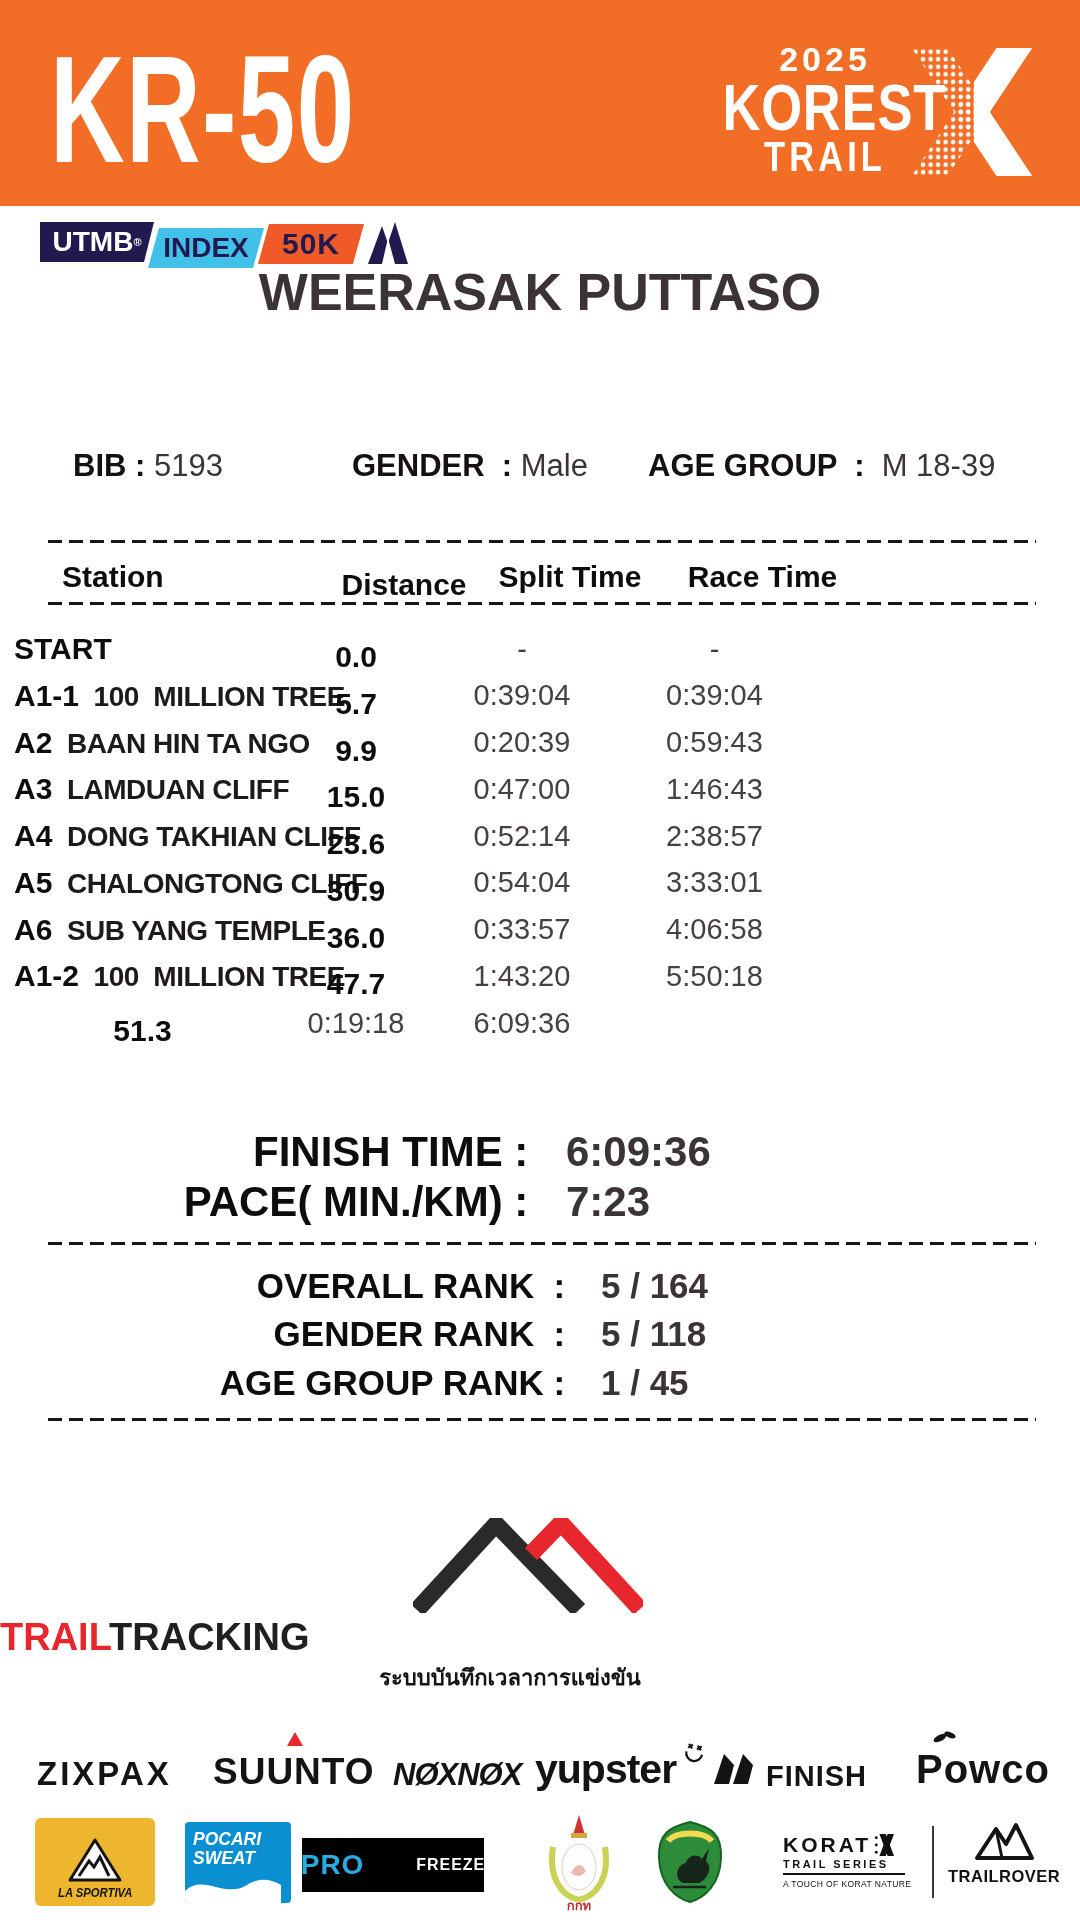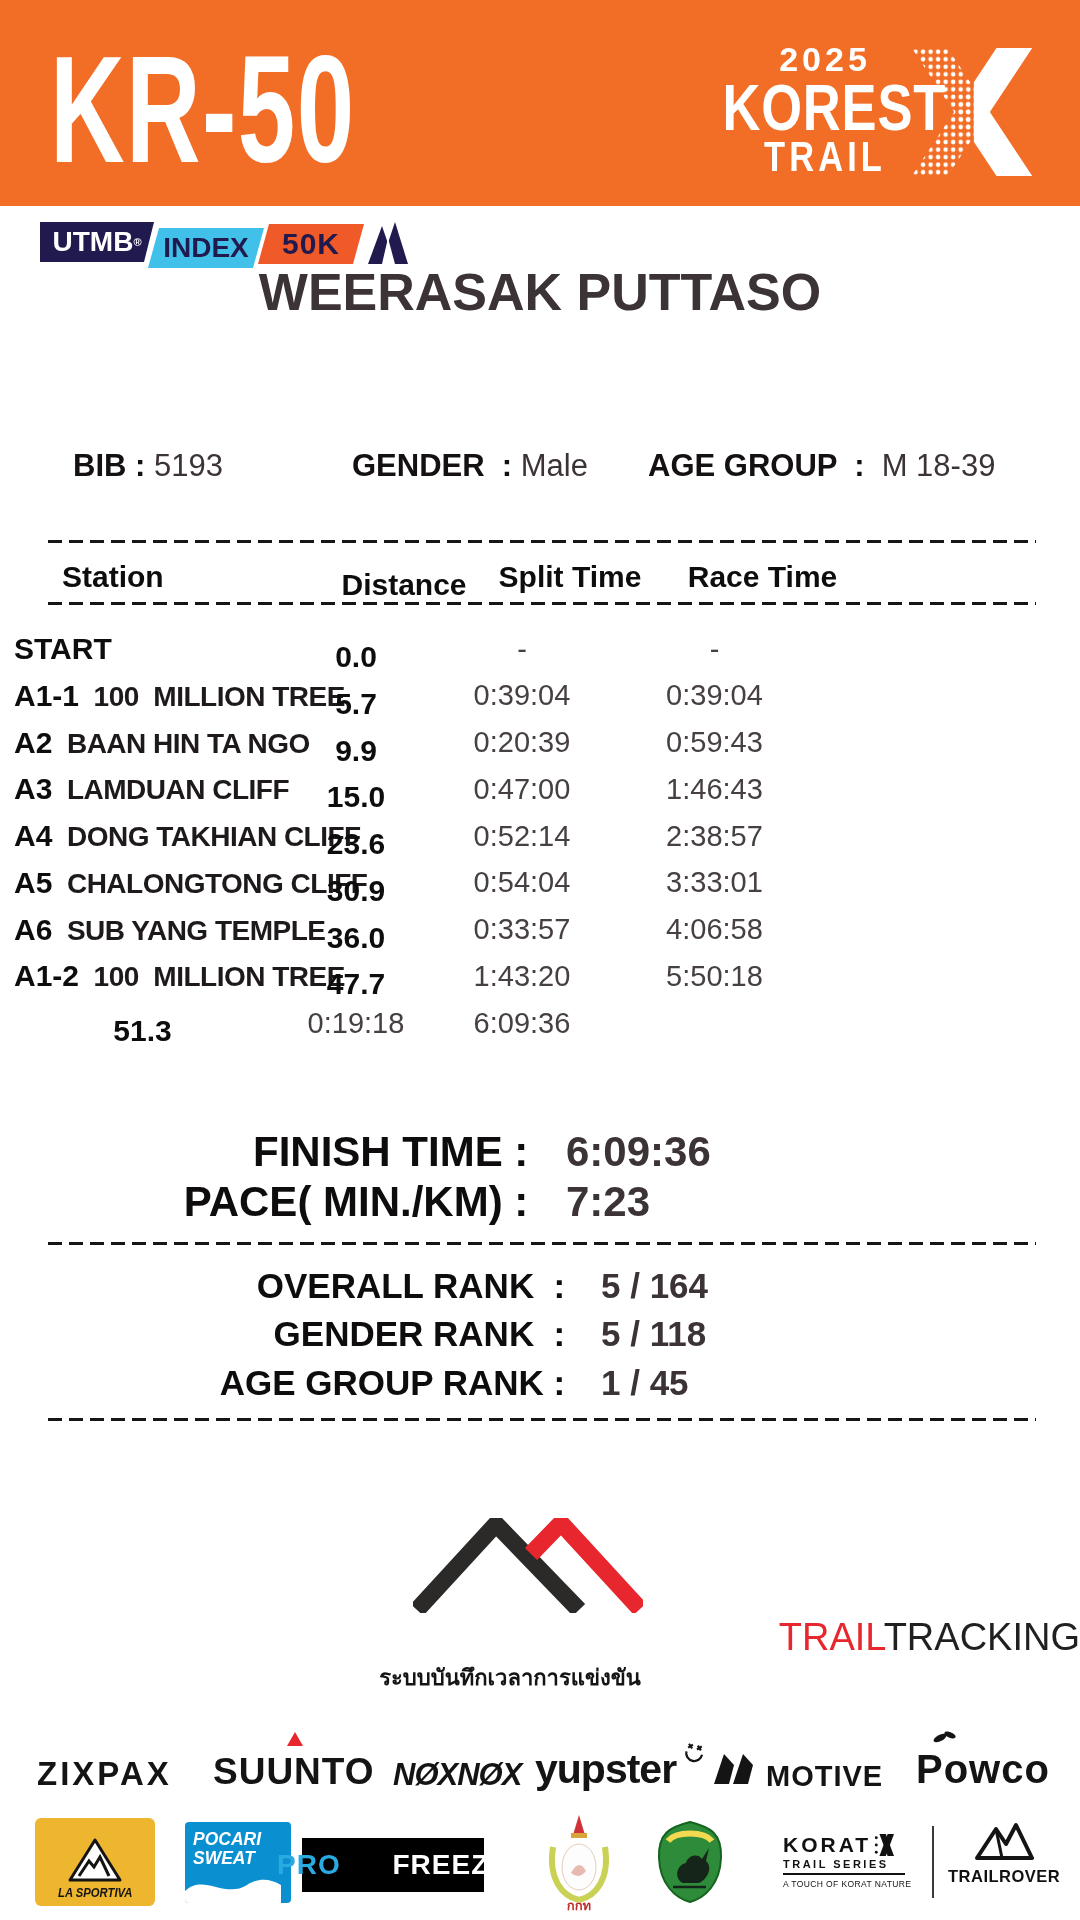--- a/index.html
+++ b/index.html
@@ -62,21 +62,21 @@
   .sumrow .slbl{width:540px;text-align:right;font-weight:bold;white-space:pre;color:#0E0C0C;}
   .sumrow .sval{margin-left:26px;font-weight:bold;color:#3B3335;}
   .fin1{top:1128px;} .fin2{top:1178px;}
   .fin1 .slbl,.fin2 .slbl,.fin1 .sval,.fin2 .sval{font-size:42px;}
   .rank1{top:1266px;} .rank2{top:1314px;} .rank3{top:1363px;}
   .rankrow .slbl{width:575px;font-size:35px;}
   .rankrow .sval{font-size:35px;}
 
   
   .tt-mtn{left:413px;top:1518px;}
-  .tt-word{left:0;top:1616px;width:1080px;text-align:right;font-size:38px;font-weight:normal;letter-spacing:0;}
+  .tt-word{left:0;top:1616px;width:1080px;text-align:left;font-size:38px;font-weight:bold;letter-spacing:0;}
   .tt-word .red{color:#E8262D;} .tt-word .blk{color:#221F1F;}
   .tt-thai{left:0;top:1660px;width:1020px;text-align:center;font-size:22px;font-weight:bold;color:#141414;}
 
   
   .sp{white-space:nowrap;color:#141414;}
   .zixpax{left:37px;top:1755px;font-size:33px;font-weight:bold;letter-spacing:3px;}
   .suunto{left:213px;top:1751px;font-size:37px;font-weight:bold;letter-spacing:1px;}
   .suunto-tri{left:287px;top:1732px;width:0;height:0;border-left:8px solid transparent;
               border-right:8px solid transparent;border-bottom:14px solid #E8262D;}
   .noxnox{left:393px;top:1757px;font-size:31px;font-weight:bold;font-style:italic;letter-spacing:-1px;}
@@ -95,21 +95,21 @@
   .lasport svg{margin-bottom:2px;}
   .pocari{left:185px;top:1822px;width:106px;height:81px;background:#0A8FD0;border-radius:4px;
           position:absolute;overflow:hidden;}
   .pocari .p1,.pocari .p2{position:absolute;left:8px;color:#fff;font-weight:bold;font-style:italic;
           font-size:19px;letter-spacing:0;transform:scaleX(.92);transform-origin:left;}
   .pocari .p1{top:6px;} .pocari .p2{top:25px;}
   .pocari svg{position:absolute;bottom:0;left:0;}
   .profreeze{left:302px;top:1838px;width:182px;height:54px;background:#000;
              display:flex;align-items:center;justify-content:center;white-space:pre;gap:43px;}
   .profreeze .pro{color:#29ABE2;font-size:28px;font-weight:bold;letter-spacing:1px;}
-  .profreeze .frz{color:#fff;font-size:28px;font-weight:bold;letter-spacing:1px;}
+  .profreeze .frz{color:#fff;font-size:16px;font-weight:bold;letter-spacing:1px;}
   .emblem-red{left:540px;top:1815px;}
   .emblem-green{left:653px;top:1820px;}
   .korat{left:783px;top:1833px;width:130px;}
   .korat .k1{font-size:21px;font-weight:bold;letter-spacing:3px;color:#111;display:flex;align-items:center;gap:3px;}
   .korat .k2{font-size:11px;font-weight:bold;letter-spacing:2.5px;color:#111;margin-top:1px;}
   .korat .krule{height:2px;background:#111;margin-top:3px;width:122px;}
   .korat .k3{font-size:8.5px;letter-spacing:.4px;color:#111;margin-top:4px;white-space:nowrap;}
   .kdivider{left:932px;top:1826px;width:2px;height:72px;background:#3a3a3a;}
   .trailrover{left:948px;top:1816px;width:112px;text-align:center;}
   .trailrover .lbl{font-size:16.5px;font-weight:bold;letter-spacing:.5px;color:#111;margin-top:1px;}
@@ -276,21 +276,21 @@
   <g stroke="#141414" stroke-width="2.2" fill="none" transform="rotate(12 12 12)">
     <path d="M4,11 a8,8 0 0 0 16,0"></path>
     <path d="M5,3 l4,4 M9,3 l-4,4"></path>
     <path d="M14,3 l4,4 M18,3 l-4,4"></path>
   </g>
 </svg>
 <svg class="abs motive-icon" width="46" height="34" viewBox="0 0 46 34">
   <polygon points="2,32 12,2 22,13 17,32" fill="#141414"></polygon>
   <polygon points="21,32 31,2 41,13 36,32" fill="#141414"></polygon>
 </svg>
-<div class="abs sp motive">MOTIVE</div>
+<div class="abs sp motive">FINISH</div>
 <svg class="abs powco-leaf" width="26" height="16" viewBox="0 0 26 16">
   <ellipse cx="8" cy="10" rx="7" ry="3.2" transform="rotate(-28 8 10)" fill="#141414"></ellipse>
   <ellipse cx="18" cy="7" rx="6" ry="2.8" transform="rotate(22 18 7)" fill="#141414"></ellipse>
 </svg>
 <div class="abs sp powco">Powco</div>
 
 <div class="abs lasport">
   <svg width="58" height="48" viewBox="0 0 58 48">
     <path d="M29,4 L54,44 H4 Z" fill="#fff" stroke="#141414" stroke-width="3" stroke-linejoin="round"></path>
     <path d="M13,40 L23,25 L28,31 L34,21 L43,40" fill="none" stroke="#141414" stroke-width="3"></path>

